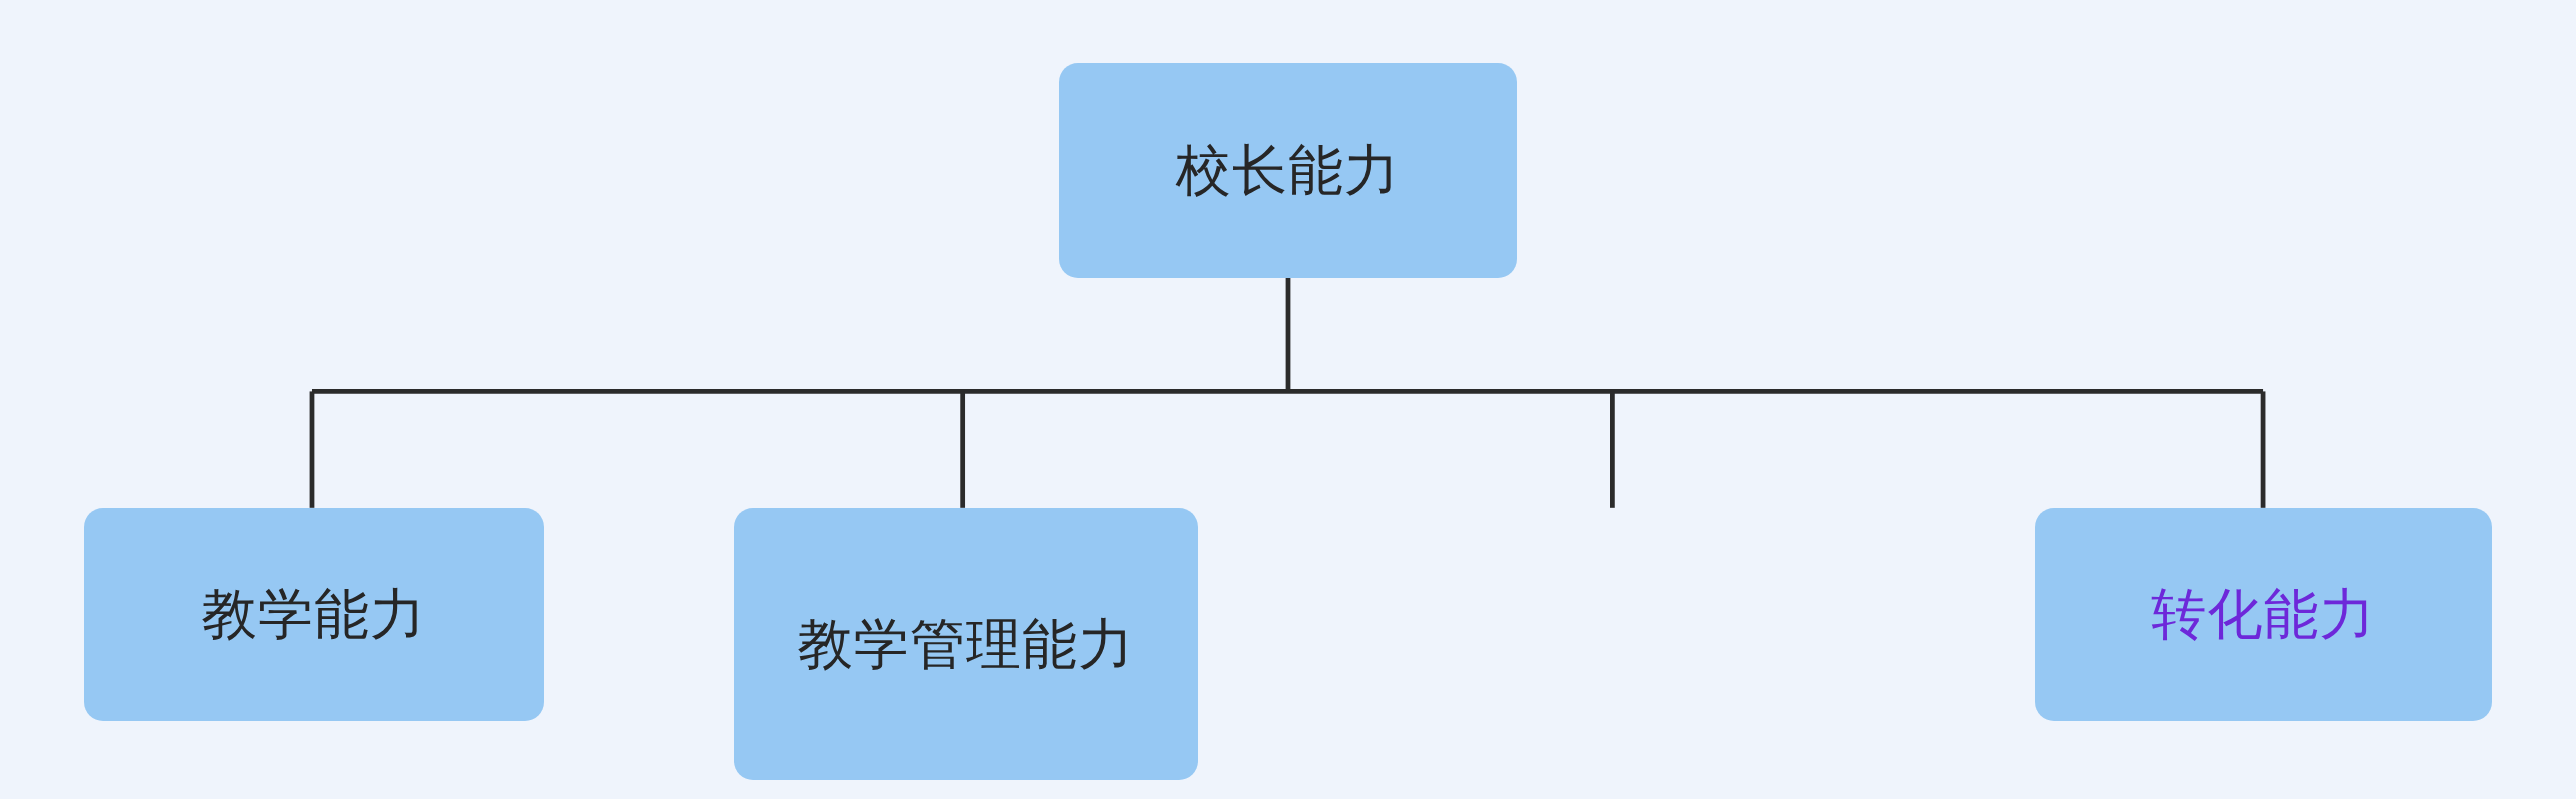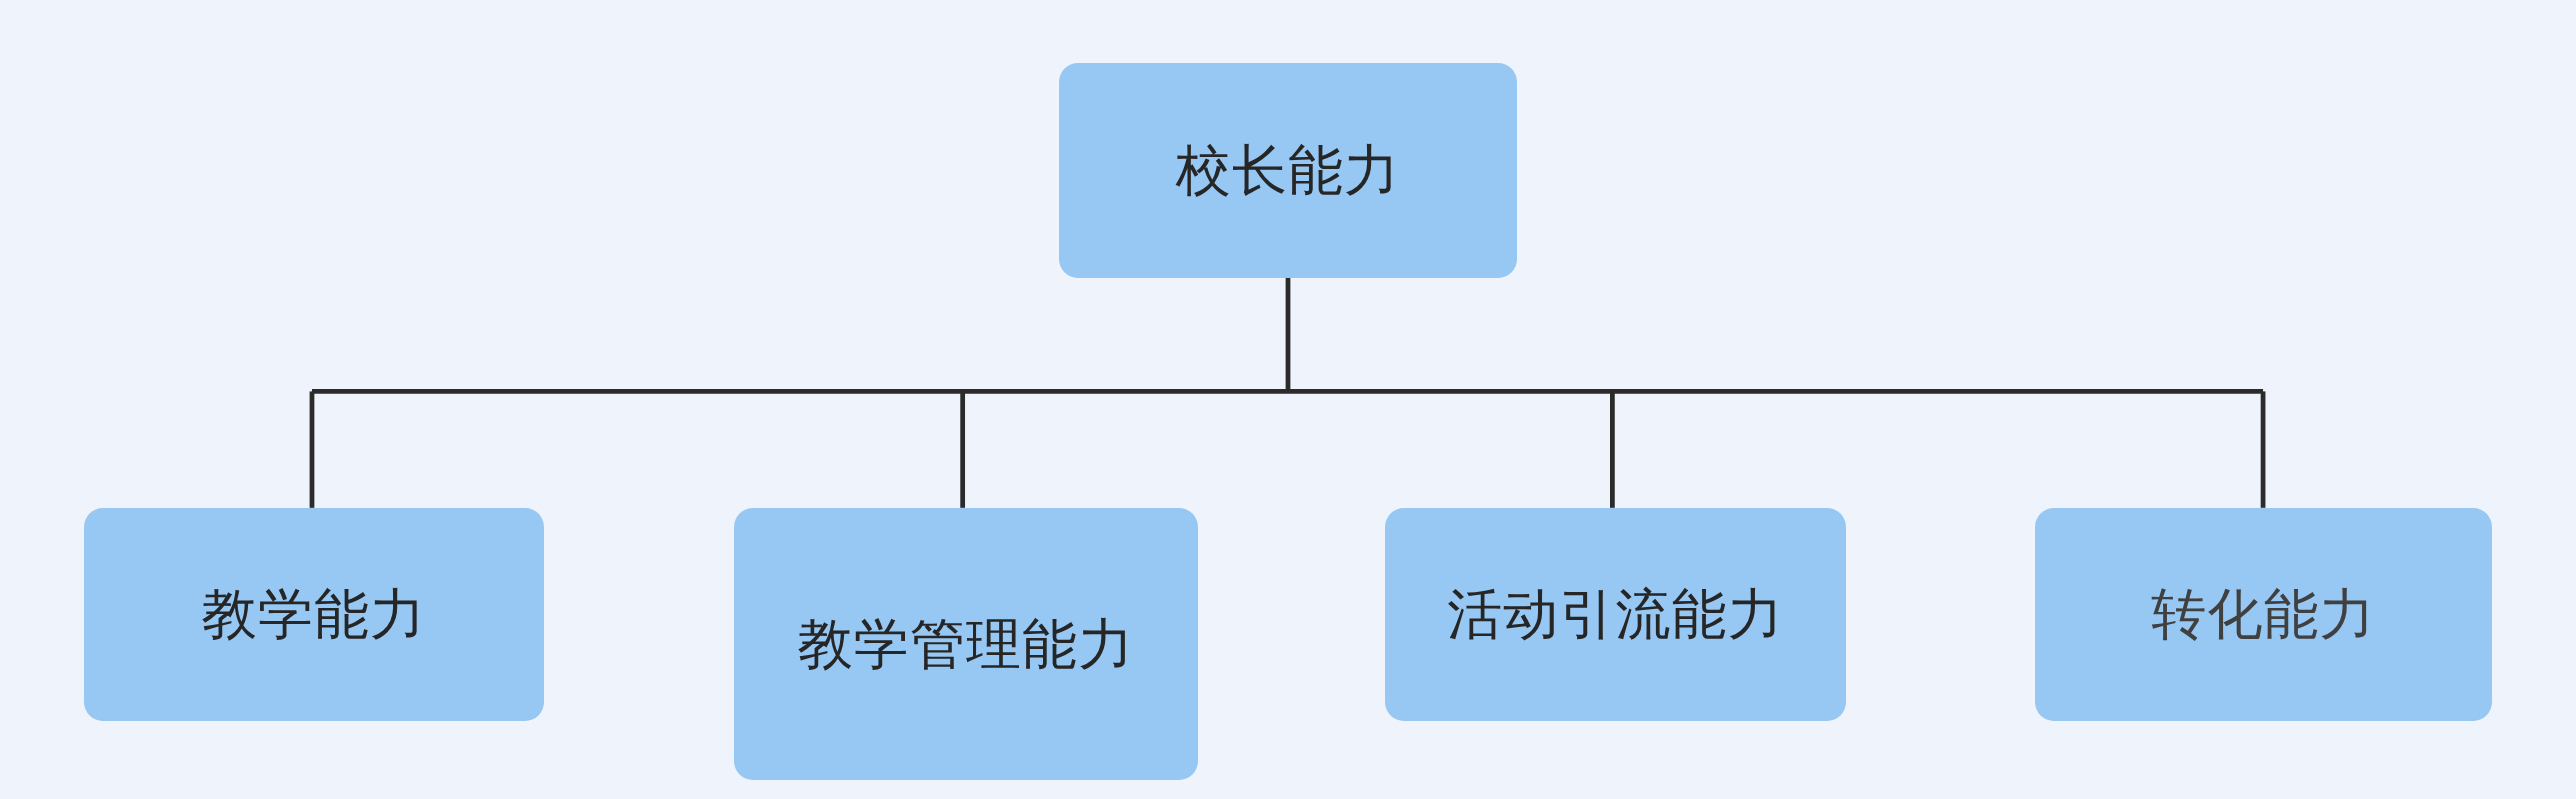--- a/index.html
+++ b/index.html
@@ -92,22 +92,19 @@
   </div>
 
   <div class="node node-root" style="left: 1059px; top: 63px; width: 458px; height: 215px; background: rgb(150, 200, 243); border-radius: 19px;">
     <span class="node-label" style="color: rgb(38, 38, 38);">校长能力</span>
   </div>
 
   <div class="node node-child node-child-1" style="left: 734px; top: 508px; width: 464px; height: 272px; background: rgb(150, 200, 243); border-radius: 19px;">
     <span class="node-label" style="color: rgb(38, 38, 38);">教学管理能力</span>
   </div>
 
-  <div class="node node-child node-child-2" style="left: 1385px; top: 508px; width: 461px; height: 213px; background: rgb(150, 200, 243); border-radius: 19px;">
-    <span class="node-label" style="color: rgb(38, 38, 38);">活动引流能力</span>
-  </div>
 
   <div class="node node-child node-child-3" style="left: 2035px; top: 508px; width: 457px; height: 213px; background: rgb(150, 200, 243); border-radius: 19px;">
-    <span class="node-label" style="color: #404040;">转化能力</span>
+    <span class="node-label" style="color: #6d28d9;">转化能力</span>
   </div>
 
 </div>
 
 
 </body></html>

